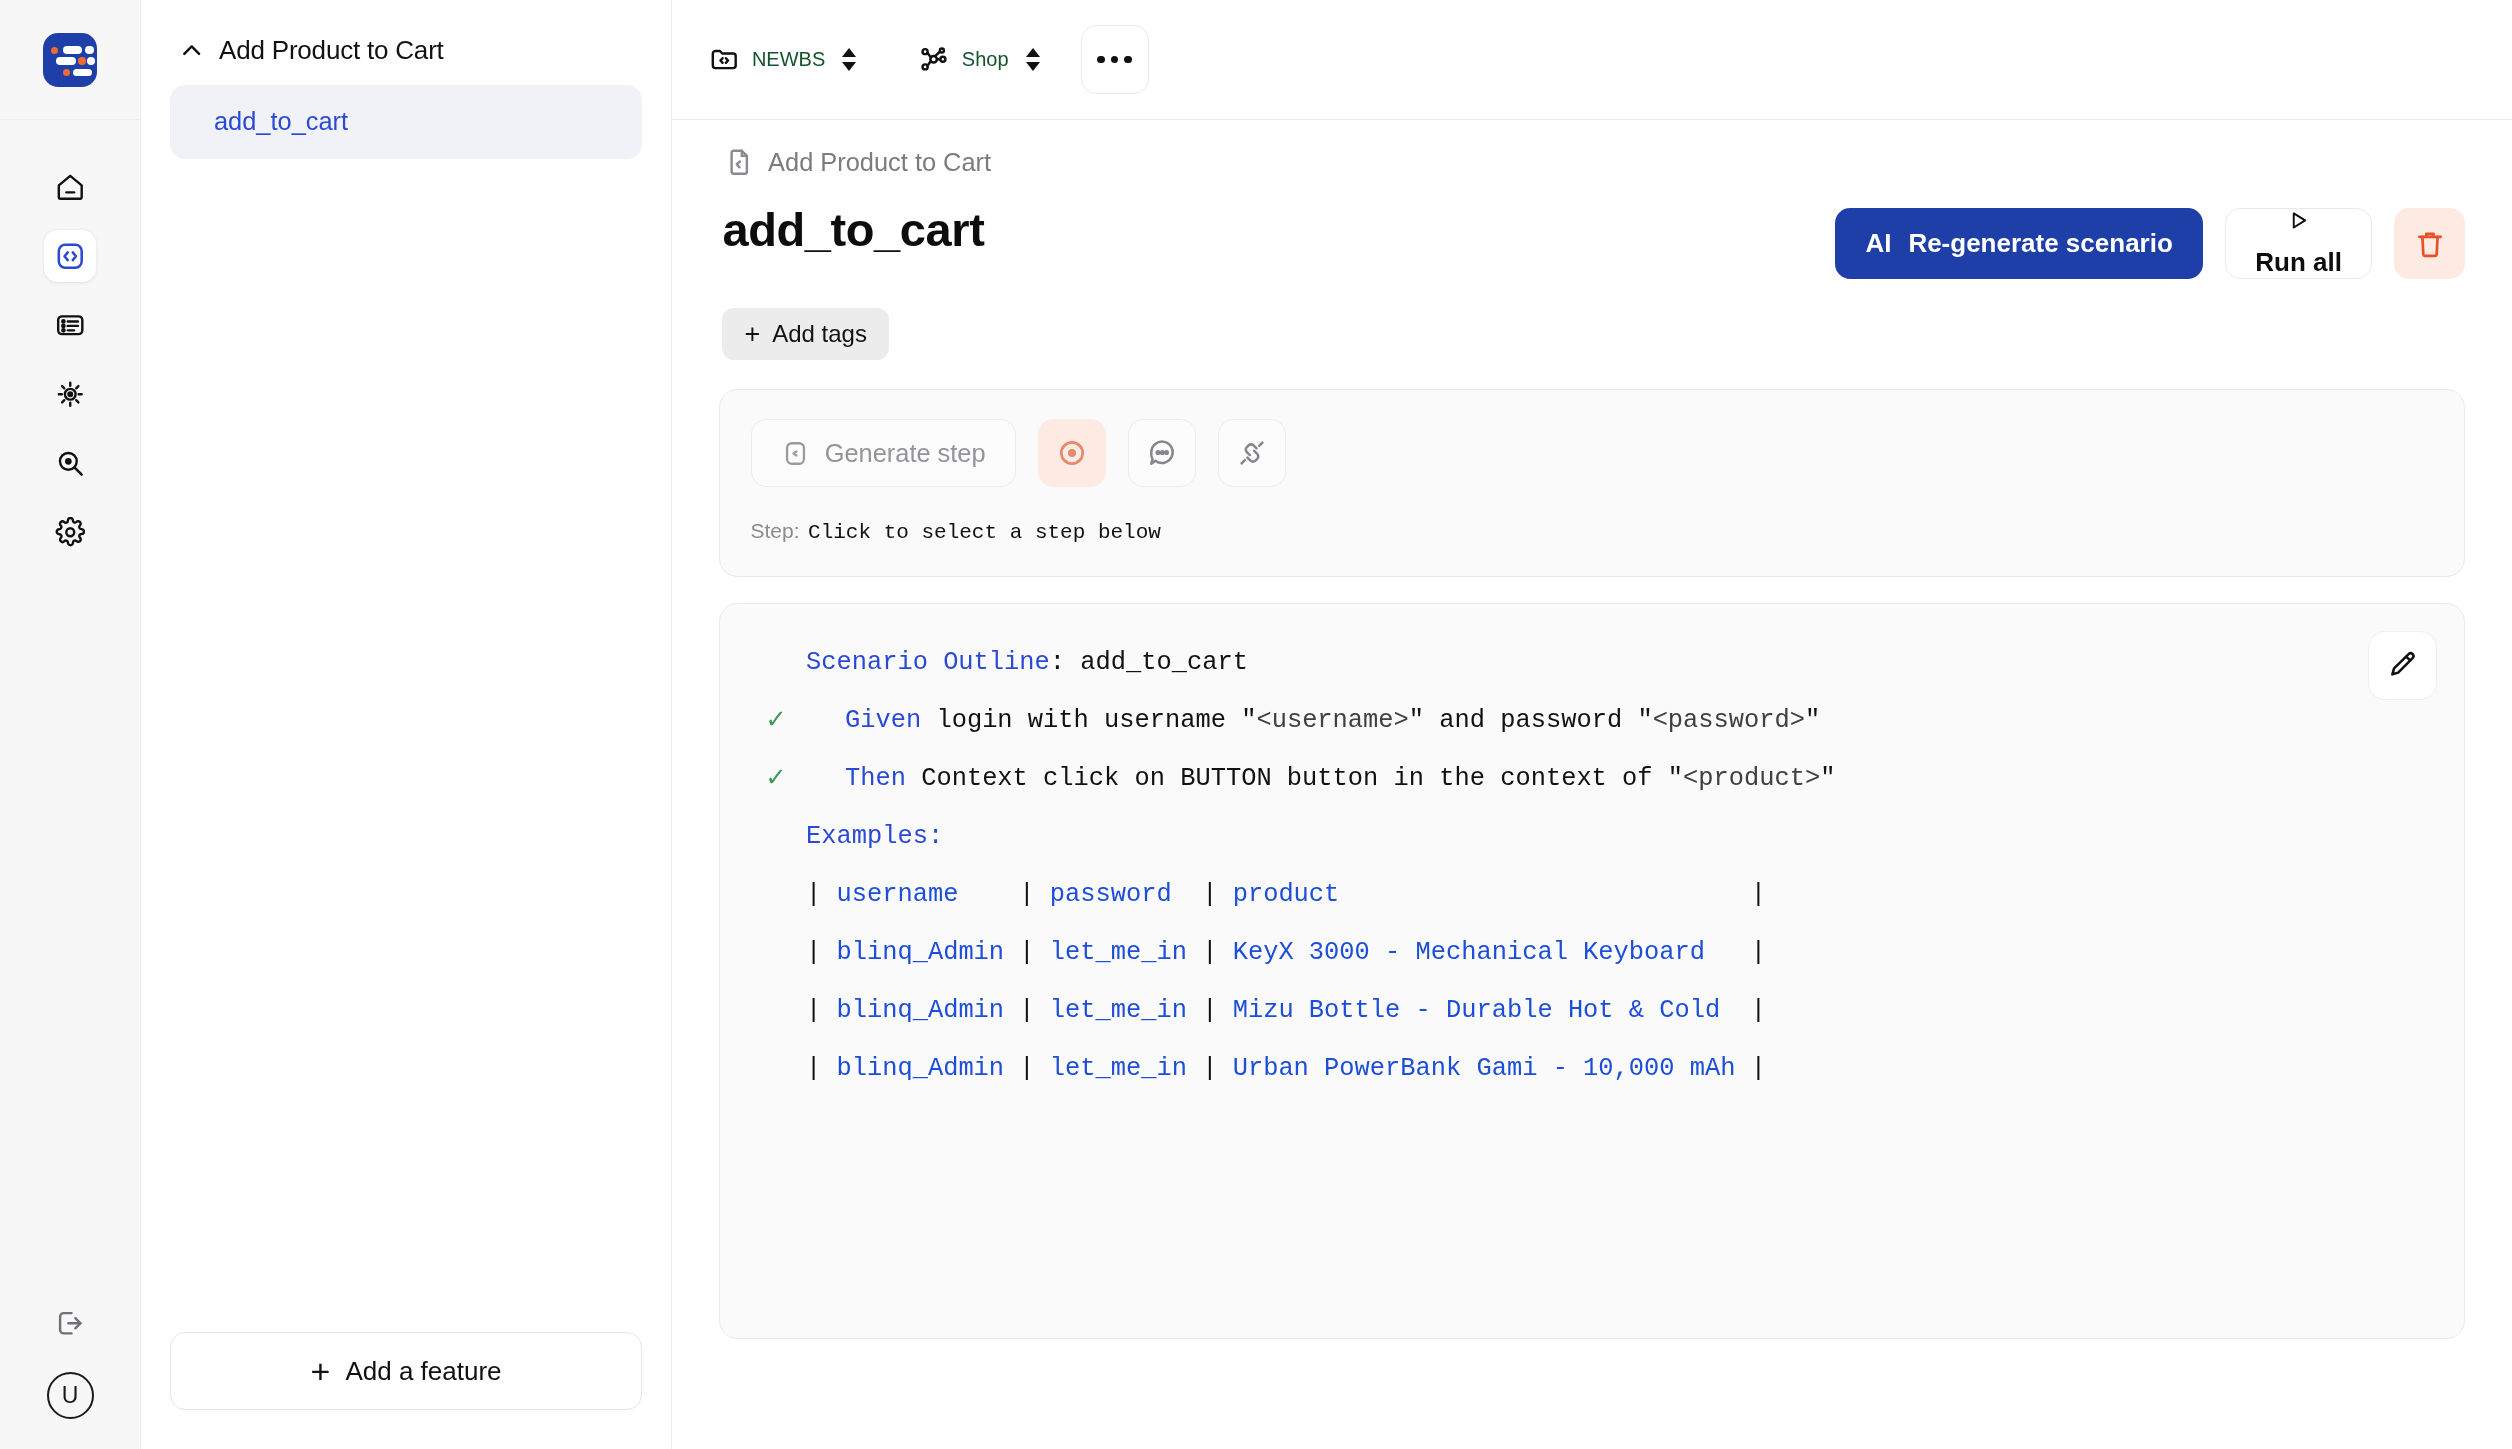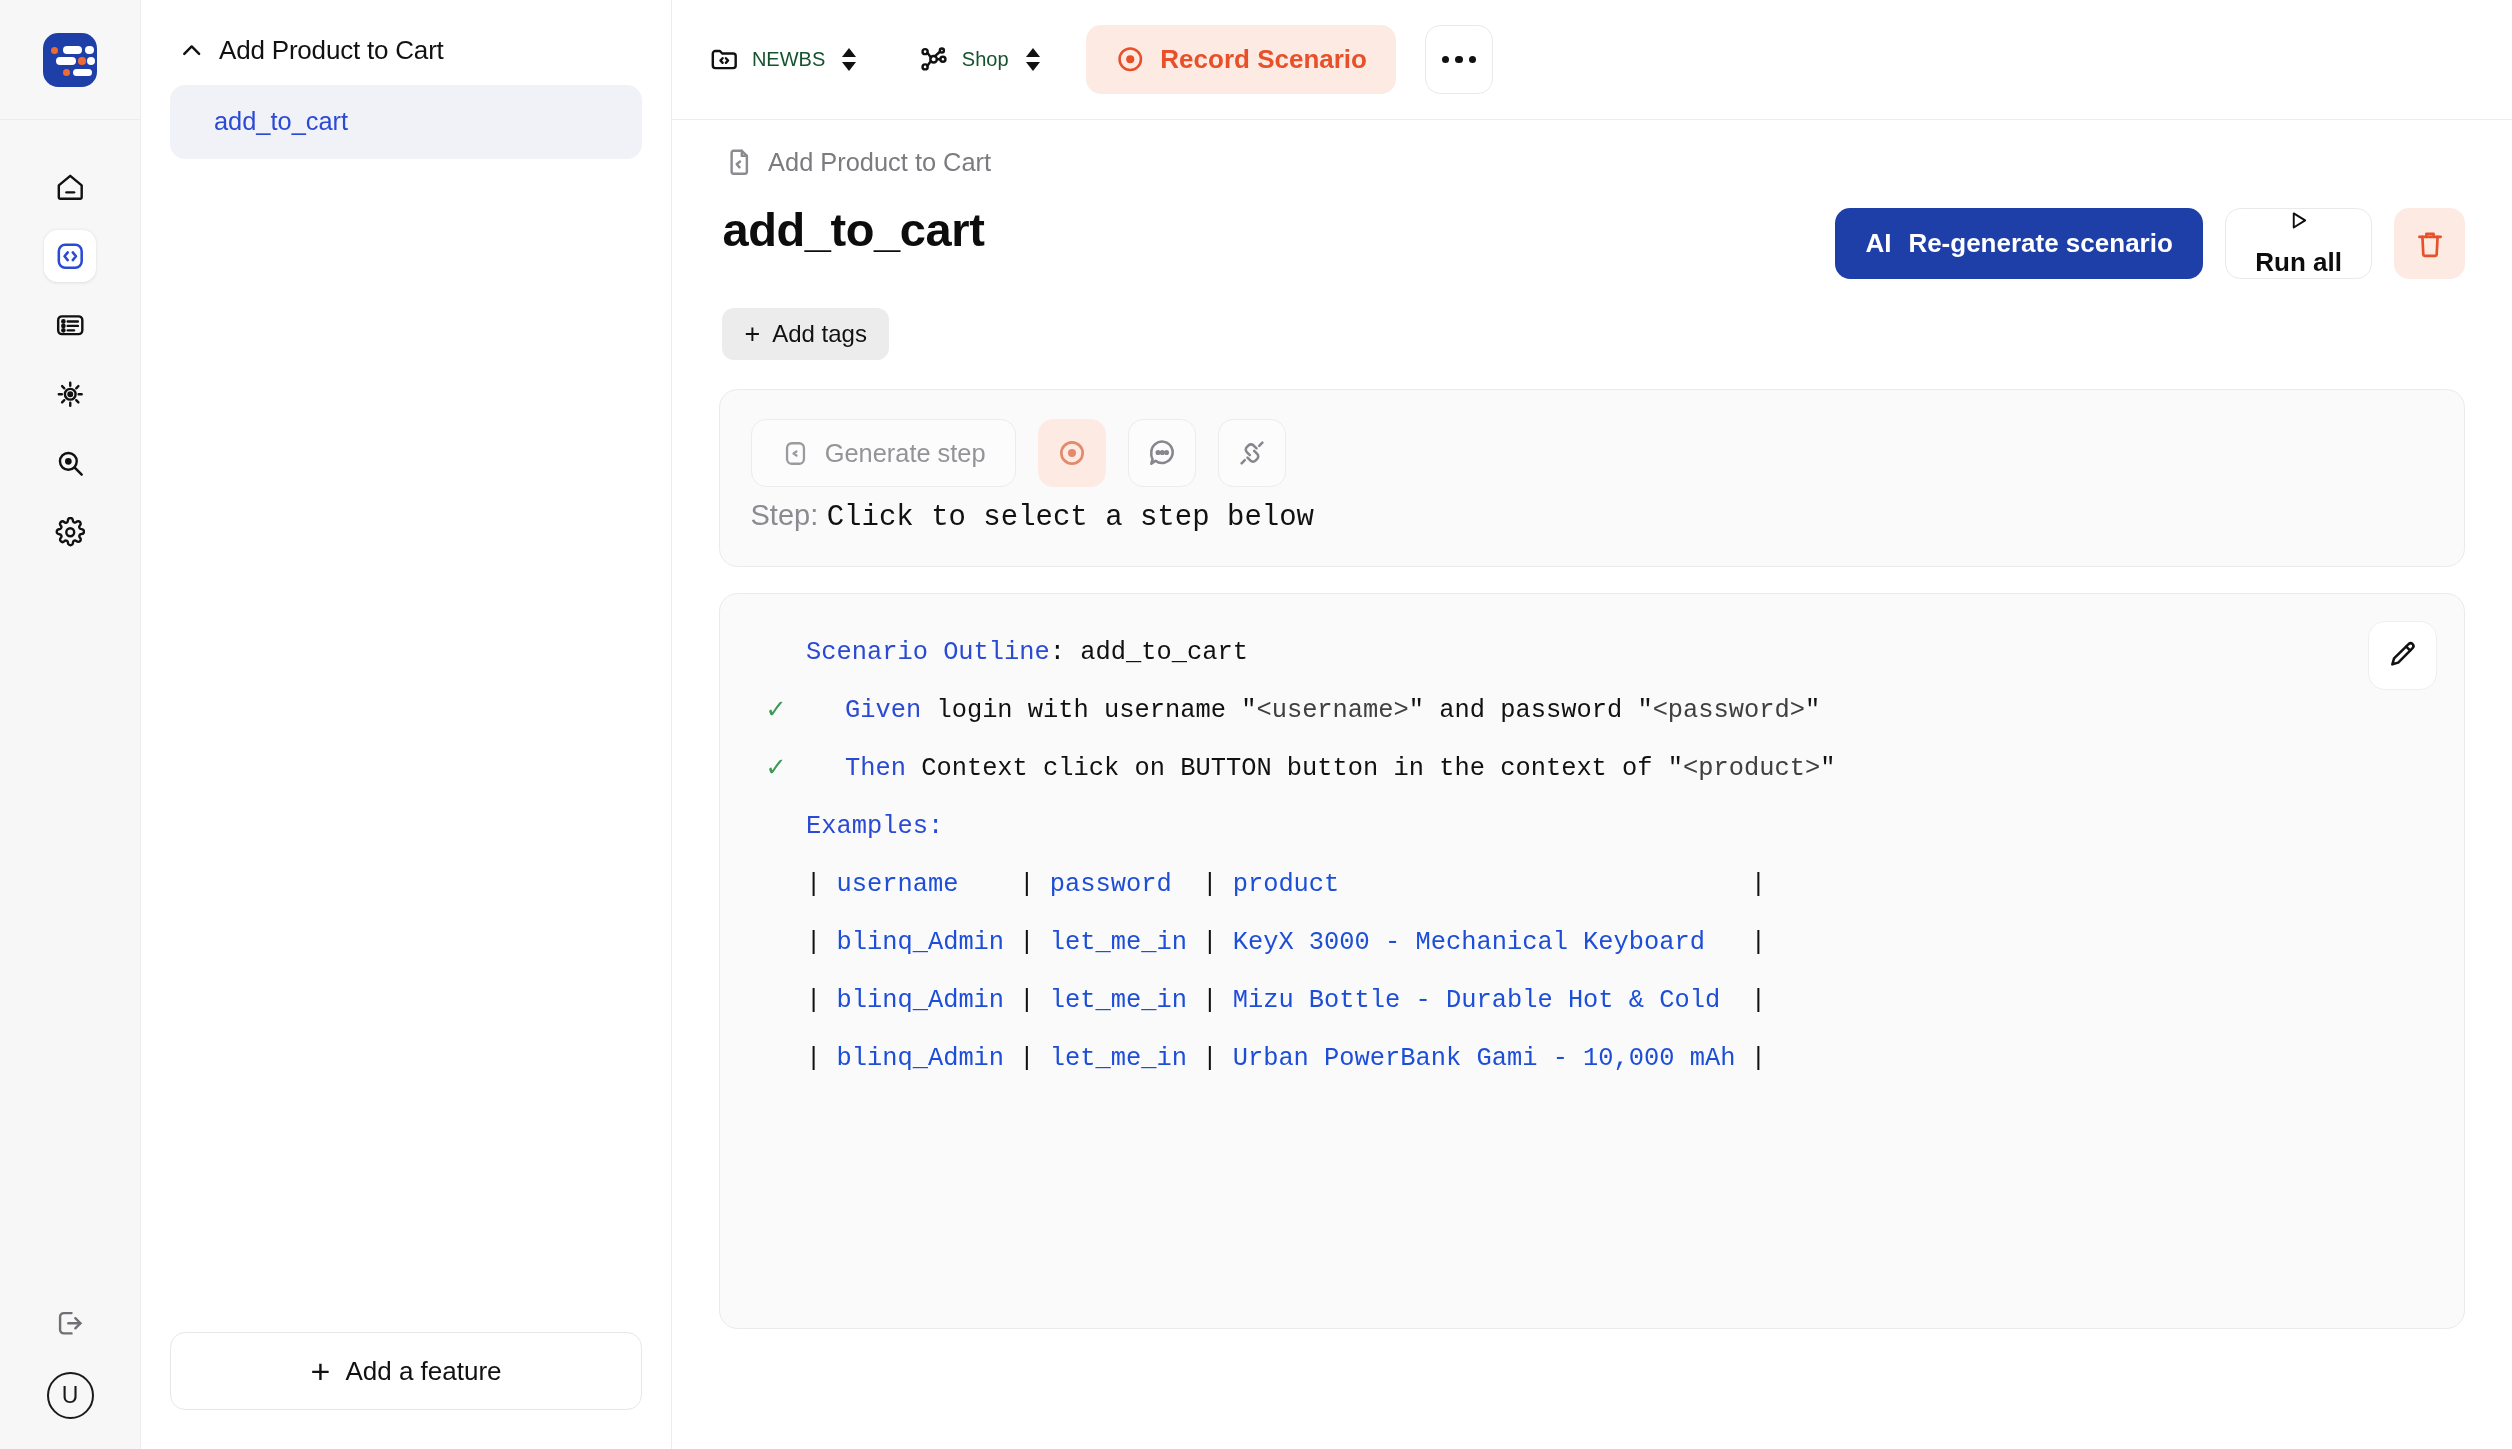--- a/index.html
+++ b/index.html
@@ -172,21 +172,21 @@
     font-family: "Liberation Sans", sans-serif;
   }
   .gen-step svg { width: 29px; height: 29px; }
   .tool-btn {
     width: 68px; height: 68px; border-radius: 15.2px; background: #fcfcfd;
     border: 1.7px solid #ececef; display: flex; align-items: center; justify-content: center;
     cursor: pointer;
   }
   .tool-btn.rec { background: #fdeae3; border-color: #fdeae3; }
   .tool-btn svg { width: 32px; height: 32px; }
-  .step-line { margin-top: 12px; font-size: 29px; display: flex; align-items: baseline; }
+  .step-line { margin-top: 32px; font-size: 21px; display: flex; align-items: baseline; }
   .step-line .k { color: #8a8a90; font-family: "Liberation Sans", sans-serif; }
   .step-line .v { color: #111; font-family: "Liberation Mono", monospace; margin-left: 8.5px; }
 
   .code-card {
     margin-top: 25.4px; border: 1.7px solid #eaeaed; border-radius: 18.6px;
     background: #fafafb; padding: 30.5px 0 0 0; position: relative;
     height: 736px;
   }
   .edit-btn {
     position: absolute; top: 27px; right: 27px;
@@ -338,27 +338,20 @@
           <path d="M12.6 9.6 16 6.5"></path>
             <circle cx="18" cy="5.2" r="1.6"></circle>
         </svg>
         <span class="lbl">Shop</span>
         <span class="caret">
             <i class="up"></i>
             <i class="dn"></i>
           </span>
       </div>
 
-      <button class="record-btn">
-        <svg viewBox="0 0 24 24" fill="none" stroke="#e8502a" stroke-width="2">
-          <circle cx="12" cy="12" r="8.4"></circle>
-            <circle cx="12" cy="12" r="3.2" fill="#e8502a" stroke="none"></circle>
-        </svg>
-        <span>Record Scenario</span>
-      </button>
 
       <button class="more-btn">
         <span></span>
         <span></span>
         <span></span>
       </button>
     </div>
 
     <div class="content">
 

